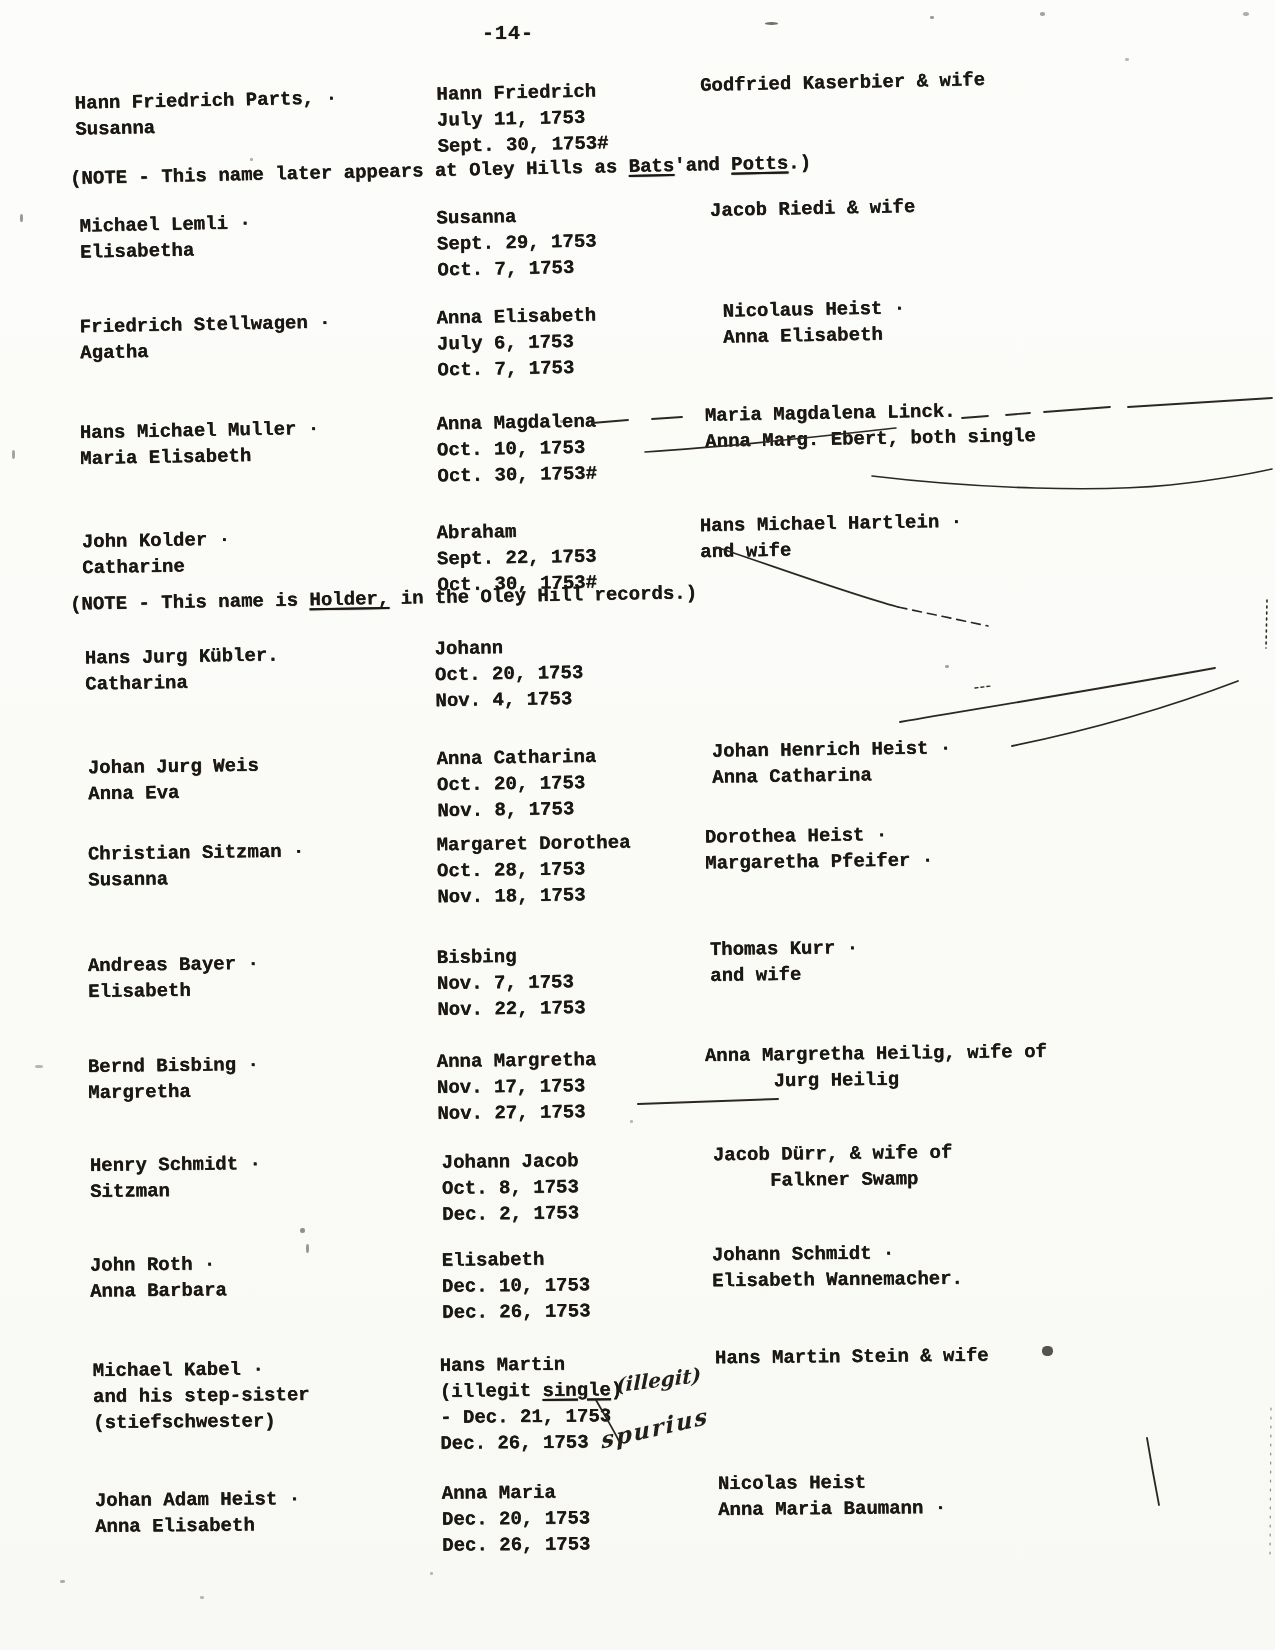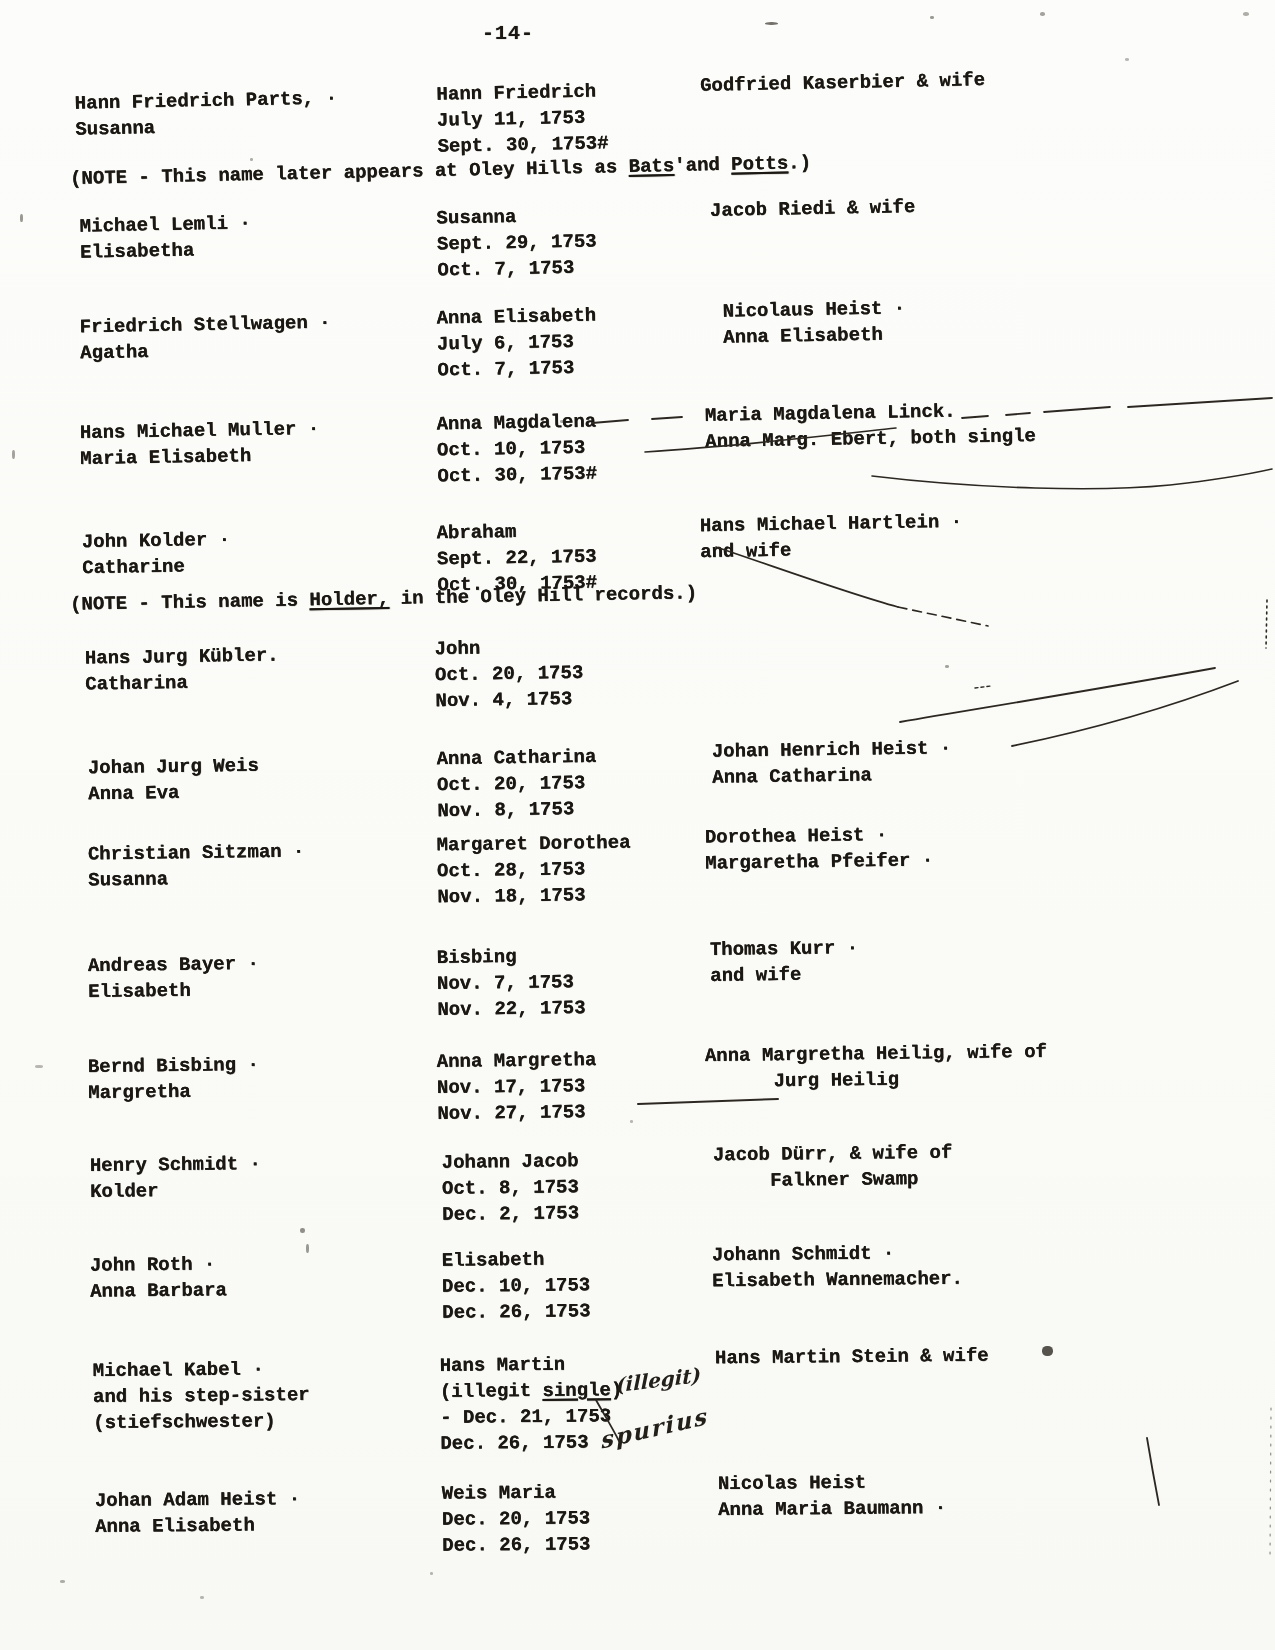--- a/index.html
+++ b/index.html
@@ -66,21 +66,21 @@
         <div class="tcol" style="left: 705px; top: 400px; transform: rotate(-1deg);"><div class="tline"><span>Maria Magdalena Linck.</span></div><div class="tline"><span>Anna Marg. Ebert, both single</span></div></div>
       </div>
       <div>
         <div class="tcol" style="left: 82px; top: 528px; transform: rotate(-0.95deg);"><div class="tline"><span>John Kolder ·</span></div><div class="tline"><span>Catharine</span></div></div>
         <div class="tcol" style="left: 437px; top: 519px; transform: rotate(-0.95deg);"><div class="tline"><span>Abraham</span></div><div class="tline"><span>Sept. 22, 1753</span></div><div class="tline"><span>Oct. 30, 1753#</span></div></div>
         <div class="tcol" style="left: 700px; top: 511px; transform: rotate(-0.95deg);"><div class="tline"><span>Hans Michael Hartlein ·</span></div><div class="tline"><span>and wife</span></div></div>
         <div class="note" style="left: 70px; top: 586px; transform: rotate(-1.05deg);"><span>(NOTE - This name is </span><span class="u">Holder,</span><span> in the Oley Hill records.)</span></div>
       </div>
       <div>
         <div class="tcol" style="left: 85px; top: 644px; transform: rotate(-0.9deg);"><div class="tline"><span>Hans Jurg Kübler.</span></div><div class="tline"><span>Catharina</span></div></div>
-        <div class="tcol" style="left: 435px; top: 635px; transform: rotate(-0.9deg);"><div class="tline"><span>John</span></div><div class="tline"><span>Oct. 20, 1753</span></div><div class="tline"><span>Nov. 4, 1753</span></div></div>
+        <div class="tcol" style="left: 435px; top: 635px; transform: rotate(-0.9deg);"><div class="tline"><span>Johann</span></div><div class="tline"><span>Oct. 20, 1753</span></div><div class="tline"><span>Nov. 4, 1753</span></div></div>
       </div>
       <div>
         <div class="tcol" style="left: 88px; top: 754px; transform: rotate(-0.85deg);"><div class="tline"><span>Johan Jurg Weis</span></div><div class="tline"><span>Anna Eva</span></div></div>
         <div class="tcol" style="left: 437px; top: 745px; transform: rotate(-0.85deg);"><div class="tline"><span>Anna Catharina</span></div><div class="tline"><span>Oct. 20, 1753</span></div><div class="tline"><span>Nov. 8, 1753</span></div></div>
         <div class="tcol" style="left: 712px; top: 737px; transform: rotate(-0.85deg);"><div class="tline"><span>Johan Henrich Heist ·</span></div><div class="tline"><span>Anna Catharina</span></div></div>
       </div>
       <div>
         <div class="tcol" style="left: 88px; top: 840px; transform: rotate(-0.8deg);"><div class="tline"><span>Christian Sitzman ·</span></div><div class="tline"><span>Susanna</span></div></div>
         <div class="tcol" style="left: 437px; top: 831px; transform: rotate(-0.8deg);"><div class="tline"><span>Margaret Dorothea</span></div><div class="tline"><span>Oct. 28, 1753</span></div><div class="tline"><span>Nov. 18, 1753</span></div></div>
         <div class="tcol" style="left: 705px; top: 823px; transform: rotate(-0.8deg);"><div class="tline"><span>Dorothea Heist ·</span></div><div class="tline"><span>Margaretha Pfeifer ·</span></div></div>
@@ -89,37 +89,37 @@
         <div class="tcol" style="left: 88px; top: 952px; transform: rotate(-0.75deg);"><div class="tline"><span>Andreas Bayer ·</span></div><div class="tline"><span>Elisabeth</span></div></div>
         <div class="tcol" style="left: 437px; top: 944px; transform: rotate(-0.75deg);"><div class="tline"><span>Bisbing</span></div><div class="tline"><span>Nov. 7, 1753</span></div><div class="tline"><span>Nov. 22, 1753</span></div></div>
         <div class="tcol" style="left: 710px; top: 936px; transform: rotate(-0.75deg);"><div class="tline"><span>Thomas Kurr ·</span></div><div class="tline"><span>and wife</span></div></div>
       </div>
       <div>
         <div class="tcol" style="left: 88px; top: 1053px; transform: rotate(-0.7deg);"><div class="tline"><span>Bernd Bisbing ·</span></div><div class="tline"><span>Margretha</span></div></div>
         <div class="tcol" style="left: 437px; top: 1048px; transform: rotate(-0.7deg);"><div class="tline"><span>Anna Margretha</span></div><div class="tline"><span>Nov. 17, 1753</span></div><div class="tline"><span>Nov. 27, 1753</span></div></div>
         <div class="tcol" style="left: 705px; top: 1041px; transform: rotate(-0.7deg);"><div class="tline"><span>Anna Margretha Heilig, wife of</span></div><div class="tline"><span>      Jurg Heilig</span></div></div>
       </div>
       <div>
-        <div class="tcol" style="left: 90px; top: 1152px; transform: rotate(-0.65deg);"><div class="tline"><span>Henry Schmidt ·</span></div><div class="tline"><span>Kolder</span></div></div>
+        <div class="tcol" style="left: 90px; top: 1152px; transform: rotate(-0.65deg);"><div class="tline"><span>Henry Schmidt ·</span></div><div class="tline"><span>Sitzman</span></div></div>
         <div class="tcol" style="left: 442px; top: 1149px; transform: rotate(-0.65deg);"><div class="tline"><span>Johann Jacob</span></div><div class="tline"><span>Oct. 8, 1753</span></div><div class="tline"><span>Dec. 2, 1753</span></div></div>
         <div class="tcol" style="left: 713px; top: 1141px; transform: rotate(-0.65deg);"><div class="tline"><span>Jacob Dürr, &amp; wife of</span></div><div class="tline"><span>     Falkner Swamp</span></div></div>
       </div>
       <div>
         <div class="tcol" style="left: 90px; top: 1252px; transform: rotate(-0.6deg);"><div class="tline"><span>John Roth ·</span></div><div class="tline"><span>Anna Barbara</span></div></div>
         <div class="tcol" style="left: 442px; top: 1247px; transform: rotate(-0.6deg);"><div class="tline"><span>Elisabeth</span></div><div class="tline"><span>Dec. 10, 1753</span></div><div class="tline"><span>Dec. 26, 1753</span></div></div>
         <div class="tcol" style="left: 712px; top: 1241px; transform: rotate(-0.6deg);"><div class="tline"><span>Johann Schmidt ·</span></div><div class="tline"><span>Elisabeth Wannemacher.</span></div></div>
       </div>
       <div>
         <div class="tcol" style="left: 93px; top: 1357px; transform: rotate(-0.55deg);"><div class="tline"><span>Michael Kabel ·</span></div><div class="tline"><span>and his step-sister</span></div><div class="tline"><span>(stiefschwester)</span></div></div>
         <div class="tcol" style="left: 440px; top: 1352px; transform: rotate(-0.55deg);"><div class="tline"><span>Hans Martin</span></div><div class="tline"><span>(illegit </span><span class="u">single</span><span>)</span></div><div class="tline"><span>- Dec. 21, 1753</span></div><div class="tline"><span>Dec. 26, 1753</span></div></div>
         <div class="tcol" style="left: 715px; top: 1344px; transform: rotate(-0.55deg);"><div class="tline"><span>Hans Martin Stein &amp; wife</span></div></div>
       </div>
       <div>
         <div class="tcol" style="left: 95px; top: 1487px; transform: rotate(-0.5deg);"><div class="tline"><span>Johan Adam Heist ·</span></div><div class="tline"><span>Anna Elisabeth</span></div></div>
-        <div class="tcol" style="left: 442px; top: 1480px; transform: rotate(-0.5deg);"><div class="tline"><span>Weis Maria</span></div><div class="tline"><span>Dec. 20, 1753</span></div><div class="tline"><span>Dec. 26, 1753</span></div></div>
+        <div class="tcol" style="left: 442px; top: 1480px; transform: rotate(-0.5deg);"><div class="tline"><span>Anna Maria</span></div><div class="tline"><span>Dec. 20, 1753</span></div><div class="tline"><span>Dec. 26, 1753</span></div></div>
         <div class="tcol" style="left: 718px; top: 1470px; transform: rotate(-0.5deg);"><div class="tline"><span>Nicolas Heist</span></div><div class="tline"><span>Anna Maria Baumann ·</span></div></div>
       </div>
     </div>
 
   <div class="hw" style="left:616px; top:1368px; font-size:20px; transform:rotate(-7deg) skewX(-8deg);">(illegit)</div>
   <div class="hw" style="left:600px; top:1414px; font-size:23px; transform:rotate(-13deg) skewX(-10deg); letter-spacing:2px;">spurius</div>
 
   <svg class="overlay" width="1275" height="1650" viewBox="0 0 1275 1650">
     <g stroke="#2c2821" fill="none" stroke-linecap="round">
       <path d="M592,423 l36,-3 M652,419 l30,-2" stroke-width="1.8"></path>

